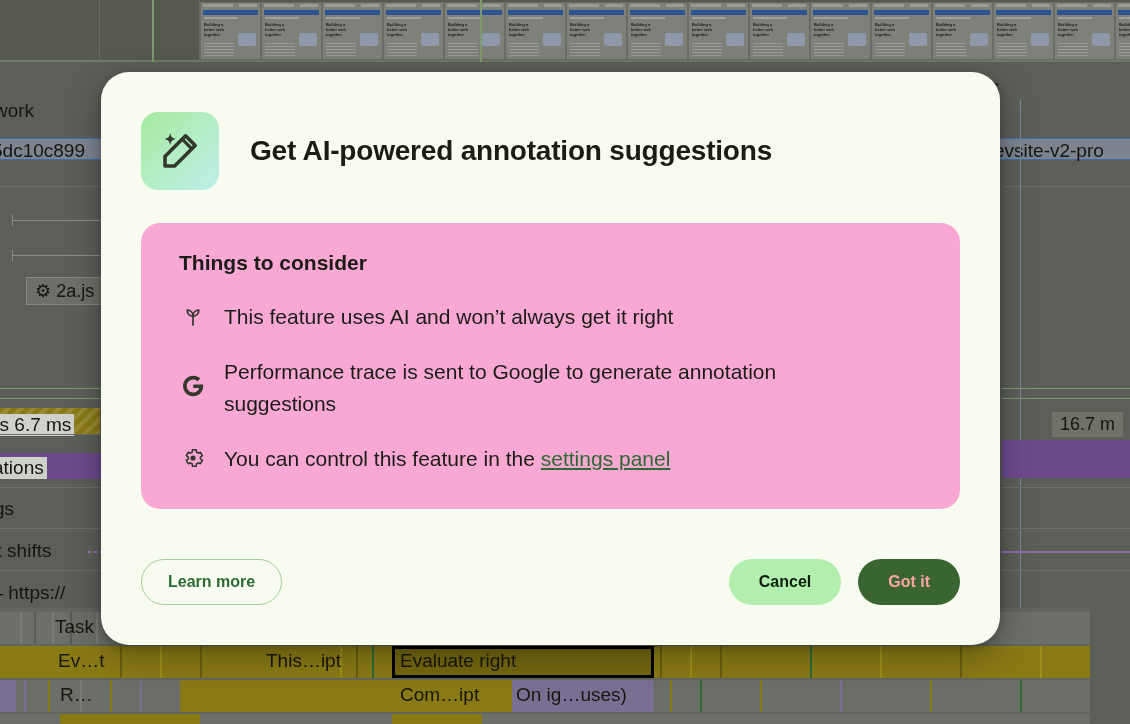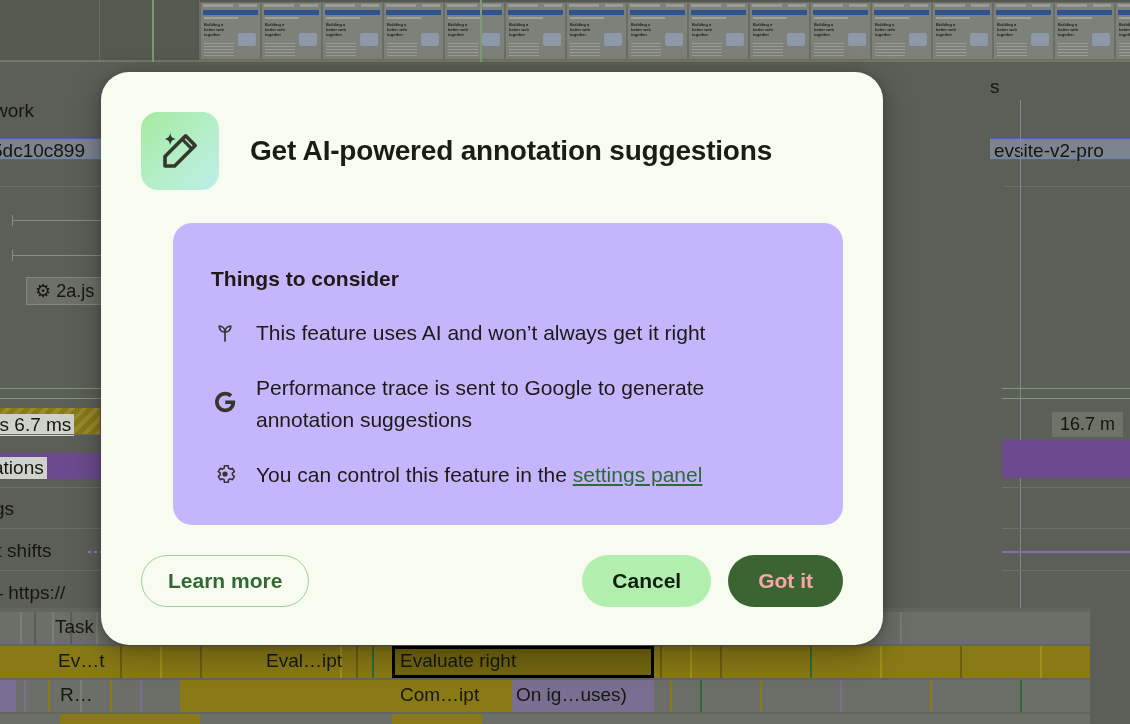--- a/index.html
+++ b/index.html
@@ -190,21 +190,21 @@
     height: 32px;
     background: #74670f;
   }
   .noise { position: absolute; top: 0; height: 32px; width: 2px; }
 
   
   #dialog {
     position: absolute;
     left: 101px;
     top: 72px;
-    width: 782px;
+    width: 899px;
     height: 573px;
     background: #f8fcf0;
     border-radius: 28px;
     box-shadow: 0 10px 34px rgba(0,0,0,.30), 0 2px 8px rgba(0,0,0,.22);
     padding: 40px;
     display: flex;
     flex-direction: column;
   }
 
   #dlg-header {
@@ -221,25 +221,24 @@
     flex: 0 0 auto;
   }
   #dlg-title {
     font-size: 28px;
     font-weight: bold;
     color: #1a1c16;
     letter-spacing: -0.2px;
   }
 
   #info-card {
-    background: #c4b5fd;
+    background: #f9a8d4;
     border-radius: 19px;
-    padding: 44px 38px 34px 38px;
+    padding: 28px 38px 34px 38px;
     flex: 0 0 auto;
-    margin-left: 32px;
   }
   #info-title {
     font-size: 21px;
     font-weight: bold;
     color: #1a1c16;
     margin-bottom: 26px;
   }
   .bullet {
     display: flex;
     align-items: flex-start;
@@ -269,21 +268,21 @@
   #dlg-footer {
     margin-top: auto;
     display: flex;
     align-items: center;
     padding-top: 30px;
   }
   .btn {
     border: none;
     cursor: pointer;
     font-family: "Liberation Sans", sans-serif;
-    font-size: 21px;
+    font-size: 16px;
     font-weight: bold;
     border-radius: 100px;
     white-space: nowrap;
   }
   #btn-learn {
     background: transparent;
     border: 1px solid #9fcf9b;
     color: #2d6a34;
     padding: 13px 26px;
   }
@@ -633,21 +632,21 @@
       <div class="noise" style="left:356px; background:#6a5f11;"></div>
       <div class="noise" style="left:372px; background:#2f6b3a;"></div>
       <div class="noise" style="left:660px; background:#6a5f11;"></div>
       <div class="noise" style="left:690px; background:#a08f1c;"></div>
       <div class="noise" style="left:720px; background:#6a5f11;"></div>
       <div class="noise" style="left:810px; background:#2f6b3a;"></div>
       <div class="noise" style="left:880px; background:#a08f1c;"></div>
       <div class="noise" style="left:960px; background:#6a5f11;"></div>
       <div class="noise" style="left:1040px; background:#a08f1c;"></div>
       <div class="fl-label" style="left:58px;">Ev…t</div>
-      <div class="fl-label" style="left:266px;">Eval…ipt</div>
+      <div class="fl-label" style="left:266px;">This…ipt</div>
       <div class="fl-sel" style="left:392px; width:262px;"></div>
       <div class="fl-label" style="left:400px;">Evaluate right</div>
     </div>
 
     <div class="flame-row" style="top:72px;">
       <div class="fl fl-gray" style="left:0; width:1130px;"></div>
       <div class="fl fl-purple" style="left:0; width:16px;"></div>
       <div class="fl fl-olive" style="left:180px; width:212px;"></div>
       <div class="fl fl-olive" style="left:392px; width:120px;"></div>
       <div class="fl fl-purple" style="left:512px; width:142px;"></div>

